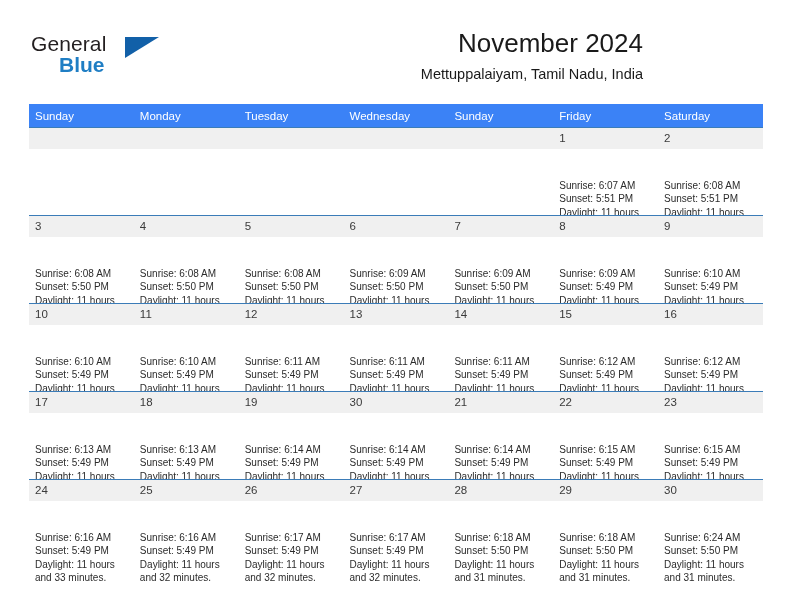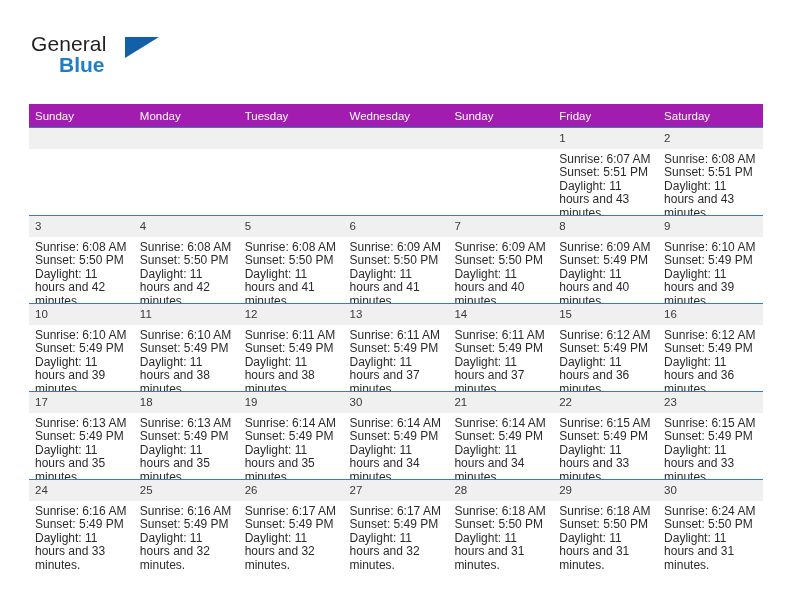--- a/index.html
+++ b/index.html
@@ -88,21 +88,21 @@
   
   .calendar {
     position: absolute;
     left: 29px;
     top: 104px;
     width: 734px;
     border-collapse: collapse;
     table-layout: fixed;
   }
   .calendar th {
-    background: #a21caf;
+    background: #3b82f6;
     color: #ffffff;
     font-size: 11.5px;
     font-weight: normal;
     text-align: left;
     padding: 5px 0 5px 6px;
     height: 13px;
     border: none;
   }
   .calendar td {
     vertical-align: top;
@@ -123,24 +123,25 @@
     font-size: 11.5px;
     color: #3a3a3a;
     padding: 4px 0 4px 6px;
     line-height: 13px;
     height: 13px;
   }
   .daynum.empty {
     color: transparent;
   }
   .details {
-    padding: 4px 7px 0 6px;
-    font-size: 12px;
+    padding: 12px 7px 0 6px;
+    font-size: 10px;
     line-height: 13.4px;
     color: #2b2b2b;
+    margin-top: 18px;
   }
   .details div {
     white-space: nowrap;
   }
   .details .wrap {
     white-space: normal;
   }
 </style>
 </head>
 <body>
@@ -148,20 +149,24 @@
 <div class="page">
 
   <div class="header">
 
     <div class="logo">
       <span class="logo-general">General</span>
       <span class="logo-triangle"></span>
       <span class="logo-blue">Blue</span>
     </div>
 
+    <div class="title-block">
+      <div class="cal-title">November 2024</div>
+      <div class="cal-subtitle">Mettuppalaiyam, Tamil Nadu, India</div>
+    </div>
 
   </div>
 
   <table class="calendar">
     <thead>
       <tr>
         <th>Sunday</th>
         <th>Monday</th>
         <th>Tuesday</th>
         <th>Wednesday</th>

